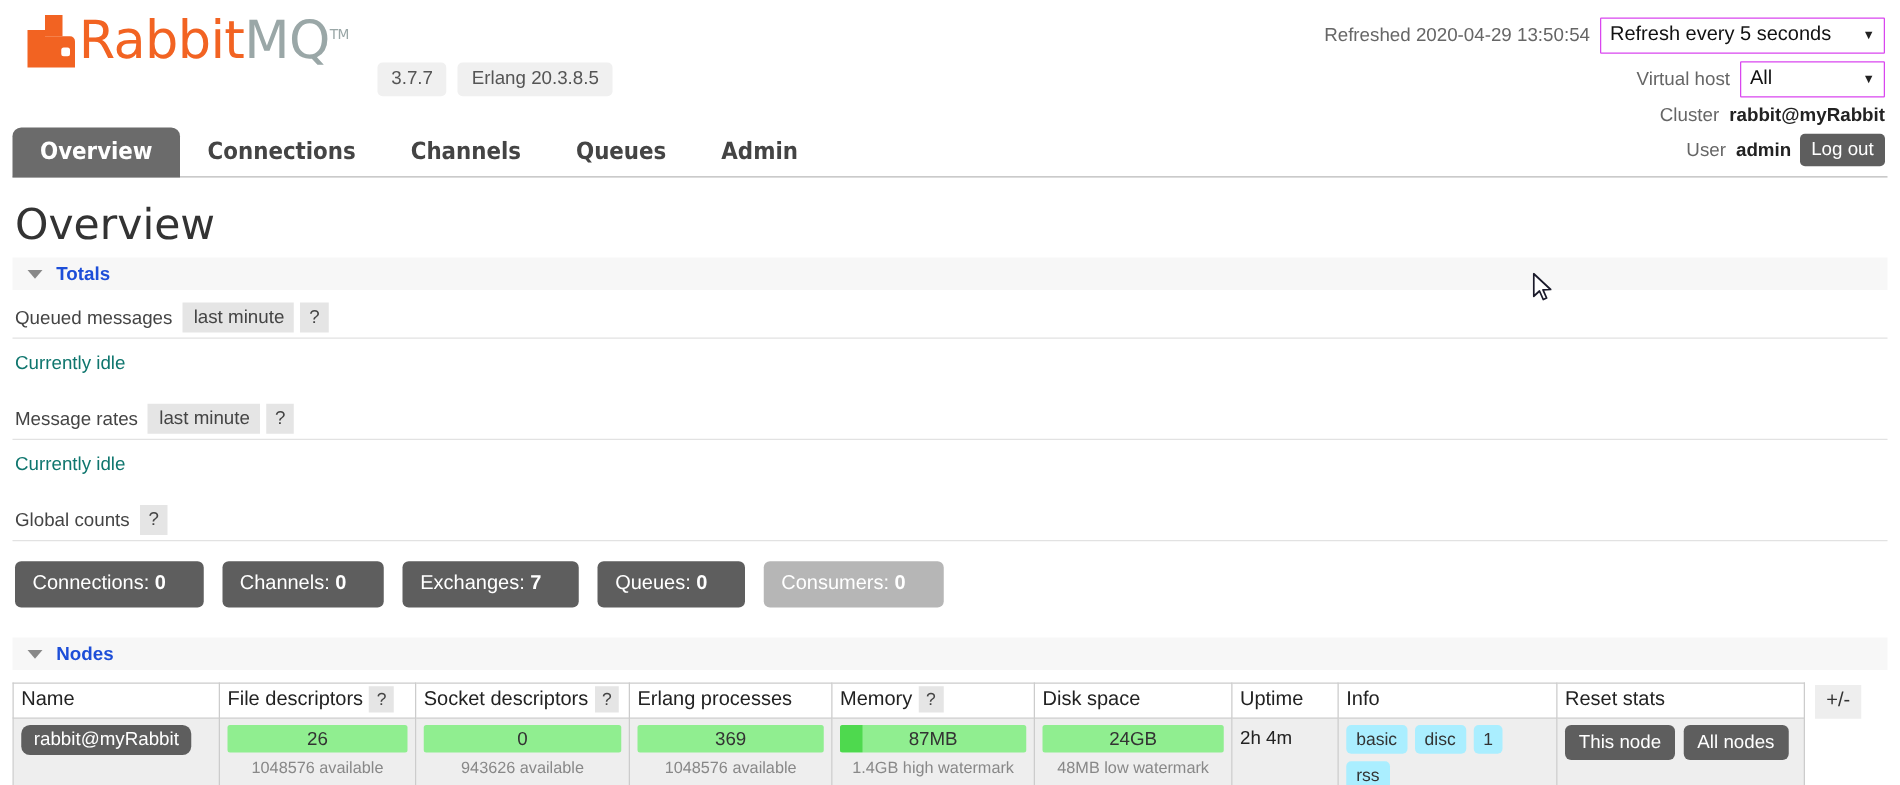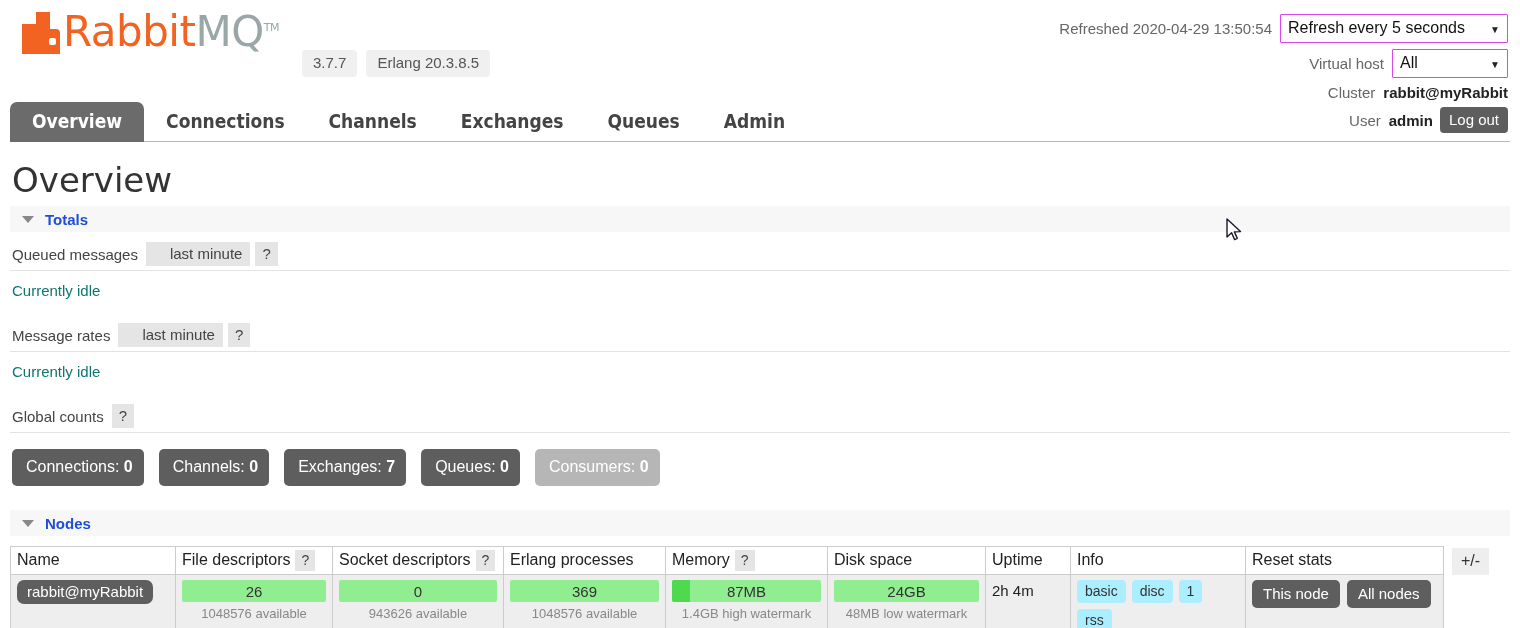--- a/index.html
+++ b/index.html
@@ -109,31 +109,31 @@
   }
 
   .sub-row {
     margin: 0 10px; padding: 10px 0 4px 2px;
     border-bottom: 1px solid #e2e2e2;
     display: flex; align-items: center; font-size: 15px; color: #444;
   }
   .sub-row .srlabel { margin-right: 8px; }
   .chip {
     background: #e5e5e5; color: #444; font-size: 15px;
-    padding: 3px 8px 4px 24px; margin-right: 5px; cursor: pointer;
+    padding: 3px 8px 4px 9px; margin-right: 5px; cursor: pointer;
   }
   .chip.q { padding: 3px 7px 4px 7px; }
 
   .idle-text { font-size: 15px; color: #0f766e; margin: 11px 0 14px 12px; }
 
   .counts-row { display: flex; gap: 15px; margin: 16px 0 0 12px; }
   .count-btn {
     background: #5e5e5e; color: #fff; border: none; border-radius: 5px;
     font-family: "Liberation Sans", sans-serif; font-size: 16px;
-    padding: 9px 11px 10px 14px; cursor: pointer; white-space: nowrap;
+    padding: 9px 30px 10px 14px; cursor: pointer; white-space: nowrap;
   }
   .count-btn b { font-weight: bold; }
   .count-btn.muted { background: #b6b6b6; }
 
   
   #nodes-wrap { margin-top: 24px; }
   .table-area { position: relative; margin: 10px 10px 0 10px; display: flex; align-items: flex-start; }
   table.nodes {
     border-collapse: collapse; table-layout: fixed;
     font-size: 15px; background: #fff; width: 1433px;
@@ -237,21 +237,20 @@
       </div>
     </div>
   </div>
 
   <div id="nav">
     <div class="nav-underline"></div>
     <ul id="nav-list">
         <li class="active">Overview</li>
         <li>Connections</li>
         <li>Channels</li>
-        <li>Exchanges</li>
         <li>Queues</li>
         <li>Admin</li>
       </ul>
   </div>
 
   <div id="main">
 
     <h1 id="page-title">Overview</h1>
 
     <div class="section-head">

